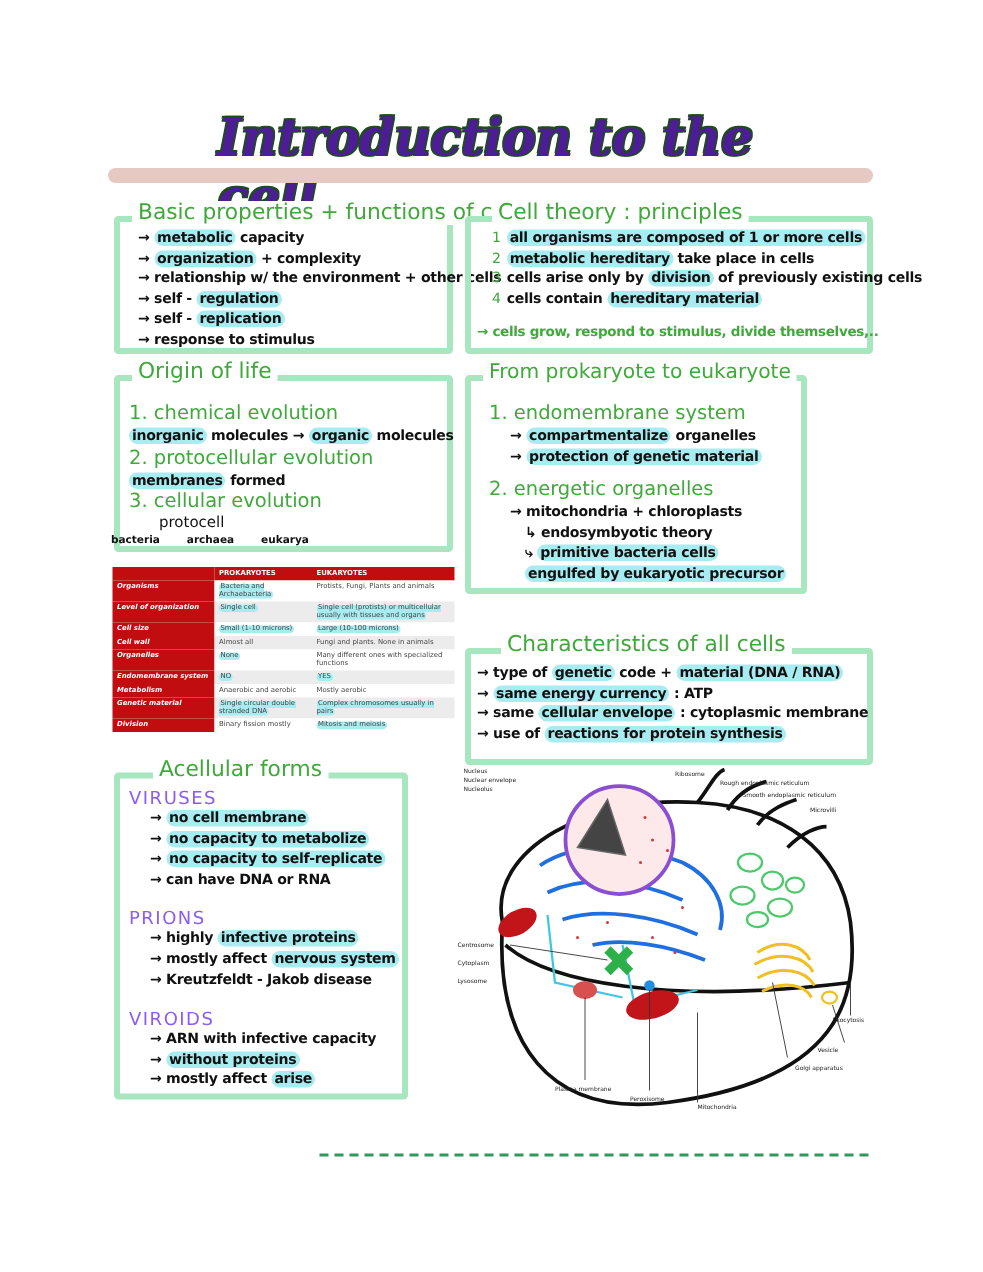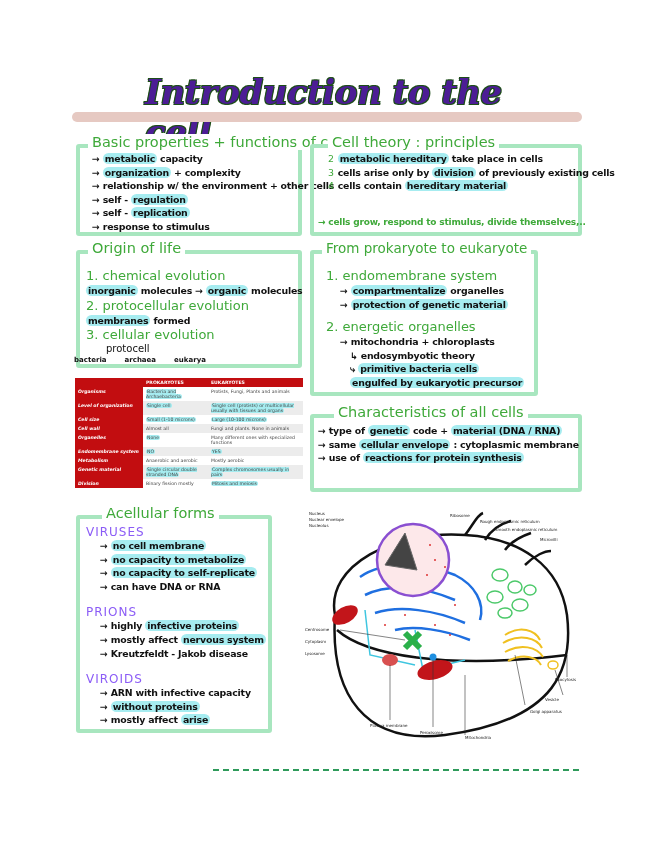--- a/index.html
+++ b/index.html
@@ -59,20 +59,21 @@
     <div class="line"><span>→</span> <span>relationship w/ the environment + other cells</span></div>
     <div class="line"><span>→</span> <span>self - </span><span class="hl">regulation</span></div>
     <div class="line"><span>→</span> <span>self - </span><span class="hl">replication</span></div>
     <div class="line"><span>→</span> <span>response to stimulus</span></div>
   </div>
 </div>
 
 <div class="box" style="left:310px; top:144px; width:272px; height:92px;">
   <div class="box-title" style="left:14px;">Cell theory : principles</div>
   <div class="lines" style="top:4px; left:14px;">
+    <div class="line"><span class="num">1</span><span class="hl">all organisms are composed of 1 or more cells</span></div>
     <div class="line"><span class="num">2</span><span class="hl">metabolic hereditary</span><span> take place in cells</span></div>
     <div class="line"><span class="num">3</span><span>cells arise only by </span><span class="hl">division</span><span> of previously existing cells</span></div>
     <div class="line"><span class="num">4</span><span>cells contain </span><span class="hl">hereditary material</span></div>
   </div>
   <div class="line green" style="position:absolute; left:4px; bottom:2px; font-size:9px;">→ cells grow, respond to stimulus, divide themselves,..</div>
 </div>
 
 <div class="box" style="left:76px; top:250px; width:226px; height:118px;">
   <div class="box-title">Origin of life</div>
   <div class="lines" style="top:14px; left:6px;">
@@ -153,24 +154,25 @@
     <div class="line indent"><span>→</span> <span class="hl">protection of genetic material</span></div>
     <div style="height:8px;"></div>
     <div class="sub">2. energetic organelles</div>
     <div class="line indent">→ mitochondria + chloroplasts</div>
     <div class="line indent2">↳ endosymbyotic theory</div>
     <div class="line indent2"><span>⤷</span> <span class="hl">primitive bacteria cells</span></div>
     <div class="line indent2"><span class="hl">engulfed by eukaryotic precursor</span></div>
   </div>
 </div>
 
-<div class="box" style="left:310px; top:414px; width:272px; height:78px;">
+<div class="box" style="left:310px; top:432px; width:272px; height:78px;">
   <div class="box-title" style="left:20px;">Characteristics of all cells</div>
   <div class="lines" style="top:6px; left:4px;">
     <div class="line"><span>→</span> <span>type of </span><span class="hl">genetic</span><span> code + </span><span class="hl">material (DNA / RNA)</span></div>
+    <div class="line"><span>→</span> <span class="hl">same energy currency</span><span>  : ATP</span></div>
     <div class="line"><span>→</span> <span>same </span><span class="hl">cellular envelope</span><span> : cytoplasmic membrane</span></div>
     <div class="line"><span>→</span> <span>use of </span><span class="hl">reactions for protein synthesis</span></div>
   </div>
 </div>
 
 <div class="box" style="left:76px; top:515px; width:196px; height:218px;">
   <div class="box-title" style="left:22px;">Acellular forms</div>
   <div class="lines" style="top:6px; left:6px;">
     <div class="caps" style="margin-top:0;">VIRUSES</div>
     <div class="line indent"><span>→</span> <span class="hl">no cell membrane</span></div>

